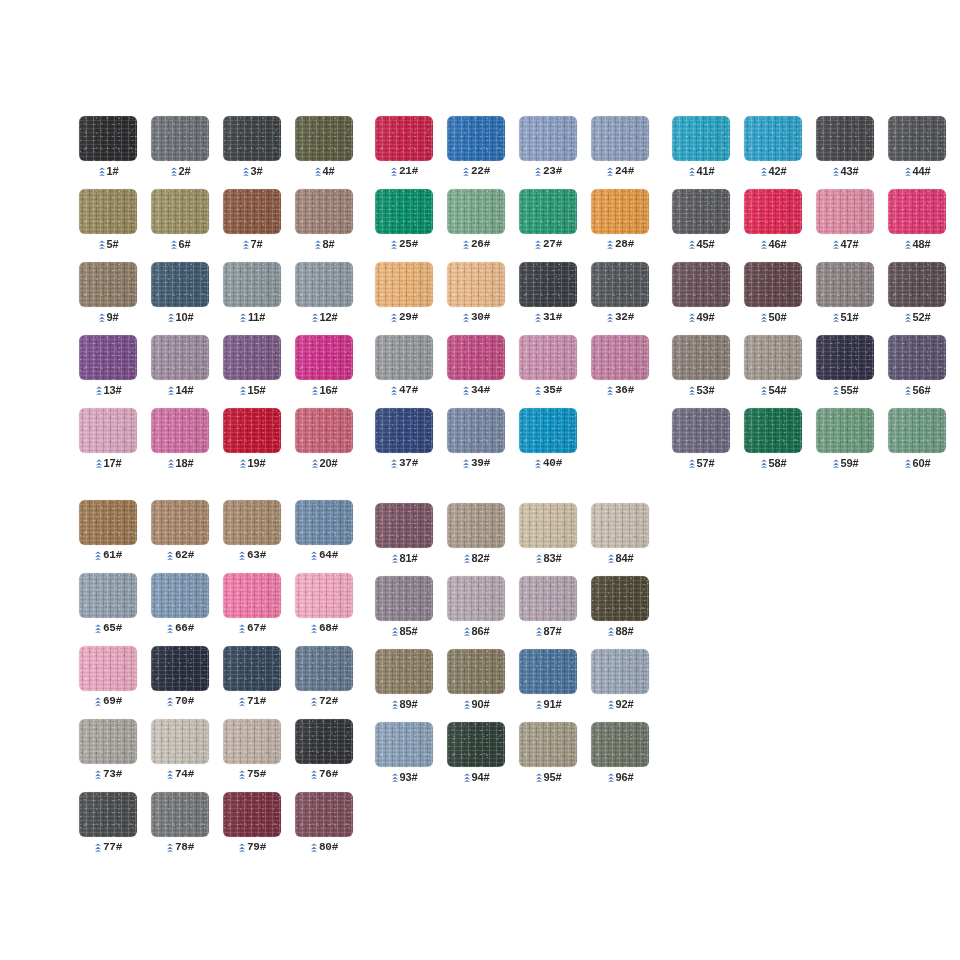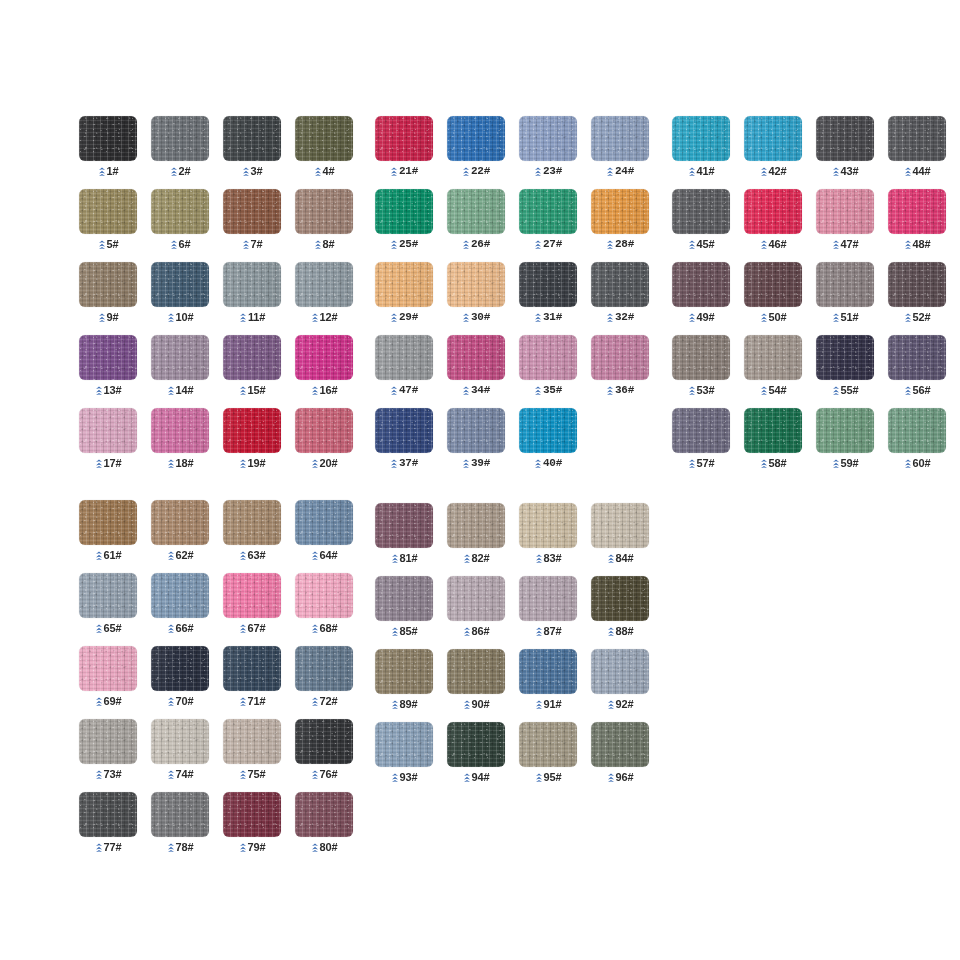--- a/index.html
+++ b/index.html
@@ -764,21 +764,21 @@
             <span class="chev"><svg viewBox="0 0 10 12" width="8" height="9">
                 <path d="M5 0.5 L9 4 L5 3 L1 4 Z" fill="#3f6fb5"></path>
                 <path d="M5 5 L9 8.5 L5 7.5 L1 8.5 Z" fill="#3f6fb5"></path>
                 <path d="M5 9.2 L9 12 L5 11.2 L1 12 Z" fill="#3f6fb5"></path>
               </svg></span>
             <span class="txt">60#</span>
           </div>
         </div>
       </div>
     </div>
-    <div class="group" style="left: 72px; top: 500px;">
+    <div class="group" style="left: 72px; top: 500px; font-family: Liberation Mono, monospace;">
       <div class="grid">
         <div class="cell">
           <div class="swatch" style="background: rgb(156, 119, 81);"></div>
           <div class="label">
             <span class="chev"><svg viewBox="0 0 10 12" width="8" height="9">
                 <path d="M5 0.5 L9 4 L5 3 L1 4 Z" fill="#3f6fb5"></path>
                 <path d="M5 5 L9 8.5 L5 7.5 L1 8.5 Z" fill="#3f6fb5"></path>
                 <path d="M5 9.2 L9 12 L5 11.2 L1 12 Z" fill="#3f6fb5"></path>
               </svg></span>
             <span class="txt">61#</span>

